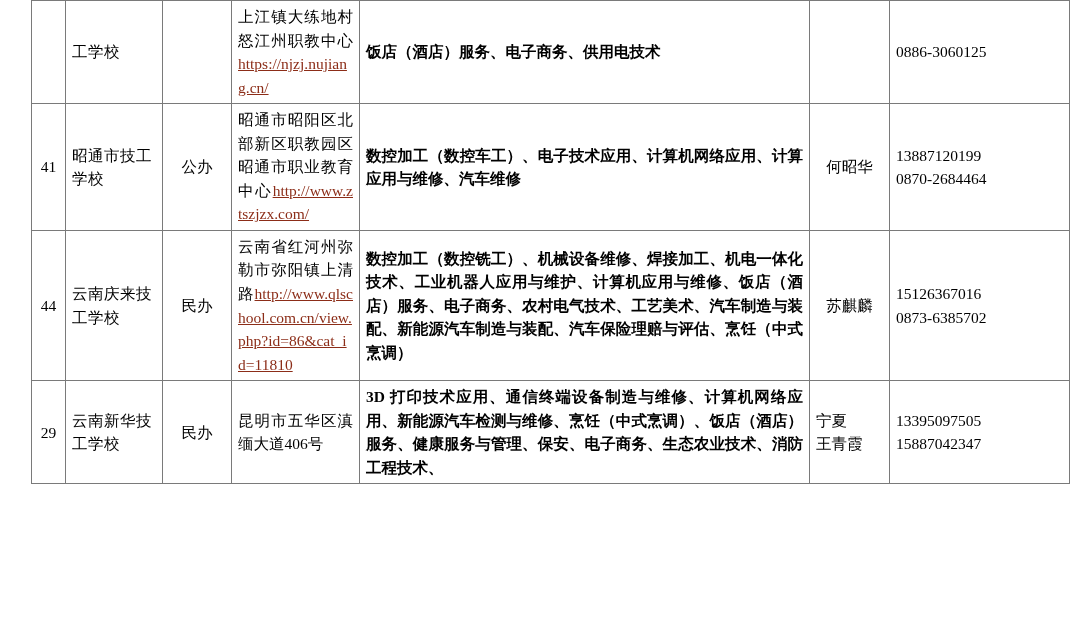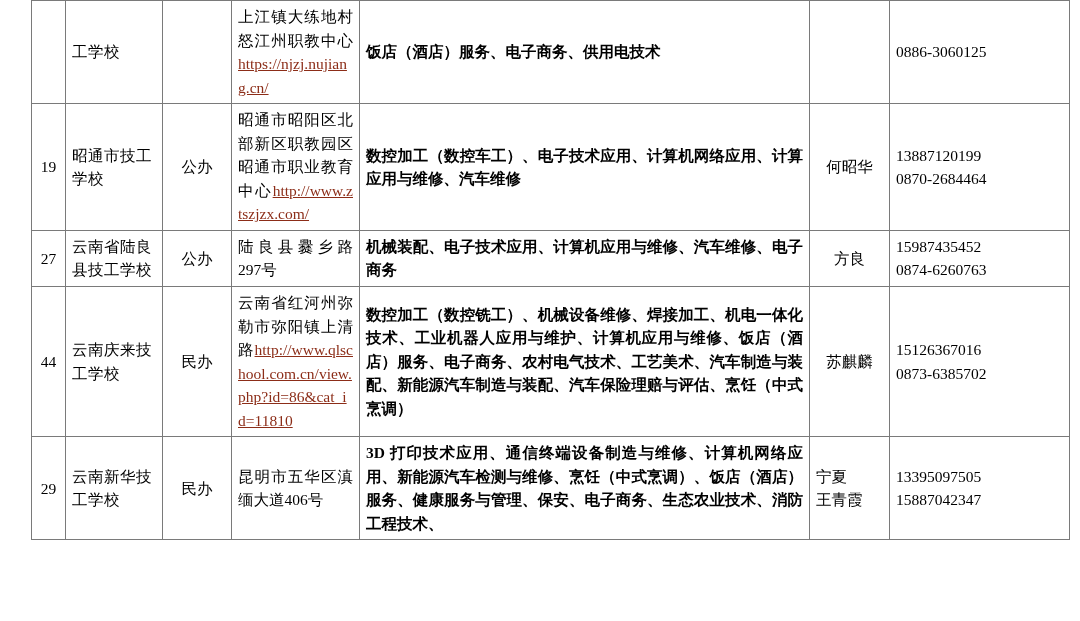--- a/index.html
+++ b/index.html
@@ -101,44 +101,32 @@
         <td class="cell-center"></td>
         <td class="addr-cell"><span>上江镇大练地村怒江州职教中心</span><a class="url" href="#">https://njzj.nujiang.cn/</a></td>
         <td class="cell-justify">饭店（酒店）服务、电子商务、供用电技术</td>
         <td class="cell-center"></td>
         <td>
             <span class="phone-line">0886-3060125</span>
           </td>
       </tr>
 
       <tr>
-        <td class="cell-center">19</td>
+        <td class="cell-center">41</td>
         <td class="name-cell">昭通市技工学校</td>
         <td class="cell-center">公办</td>
         <td class="addr-cell"><span>昭通市昭阳区北部新区职教园区昭通市职业教育中心</span><a class="url" href="#">http://www.ztszjzx.com/</a></td>
         <td class="cell-justify">数控加工（数控车工）、电子技术应用、计算机网络应用、计算应用与维修、汽车维修</td>
         <td class="cell-center">何昭华</td>
         <td>
             <span class="phone-line">13887120199</span>
             <span class="phone-line">0870-2684464</span>
           </td>
       </tr>
 
-      <tr>
-        <td class="cell-center">27</td>
-        <td class="name-cell">云南省陆良县技工学校</td>
-        <td class="cell-center">公办</td>
-        <td class="addr-cell">陆良县爨乡路297号</td>
-        <td class="cell-justify">机械装配、电子技术应用、计算机应用与维修、汽车维修、电子商务</td>
-        <td class="cell-center">方良</td>
-        <td>
-            <span class="phone-line">15987435452</span>
-            <span class="phone-line">0874-6260763</span>
-          </td>
-      </tr>
 
       <tr>
         <td class="cell-center">44</td>
         <td class="name-cell">云南庆来技工学校</td>
         <td class="cell-center">民办</td>
         <td class="addr-cell"><span>云南省红河州弥勒市弥阳镇上清路</span><a class="url" href="#">http://www.qlschool.com.cn/view.php?id=86&amp;cat_id=11810</a></td>
         <td class="cell-justify">数控加工（数控铣工）、机械设备维修、焊接加工、机电一体化技术、工业机器人应用与维护、计算机应用与维修、饭店（酒店）服务、电子商务、农村电气技术、工艺美术、汽车制造与装配、新能源汽车制造与装配、汽车保险理赔与评估、烹饪（中式烹调）</td>
         <td class="cell-center">苏麒麟</td>
         <td>
             <span class="phone-line">15126367016</span>

